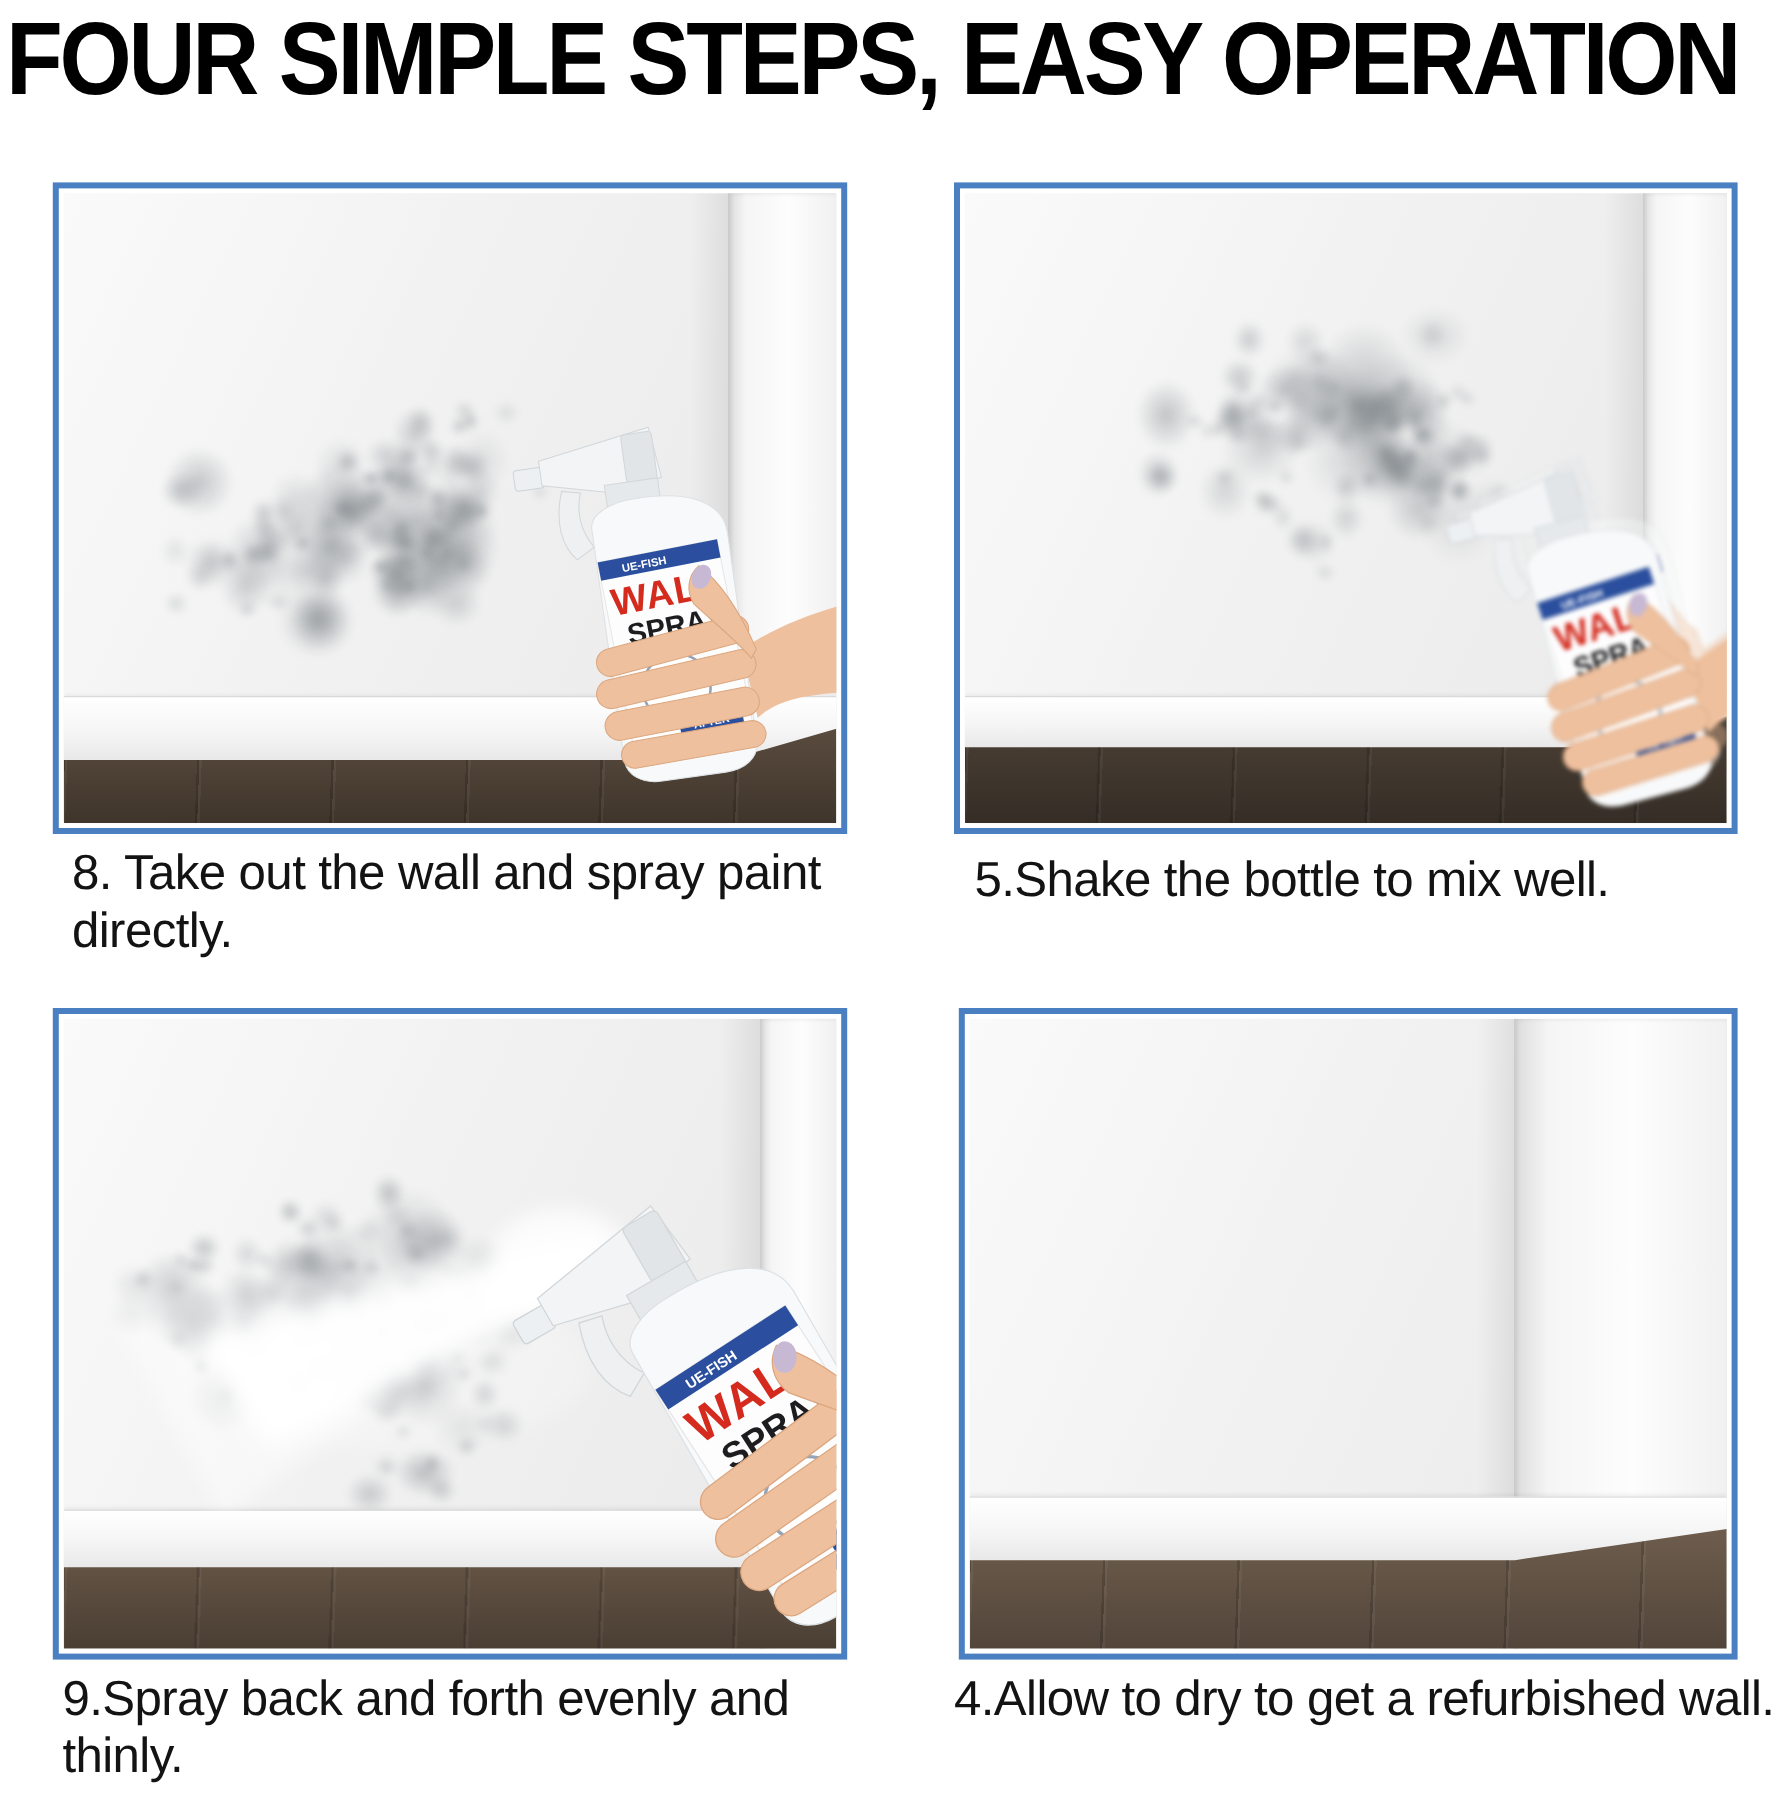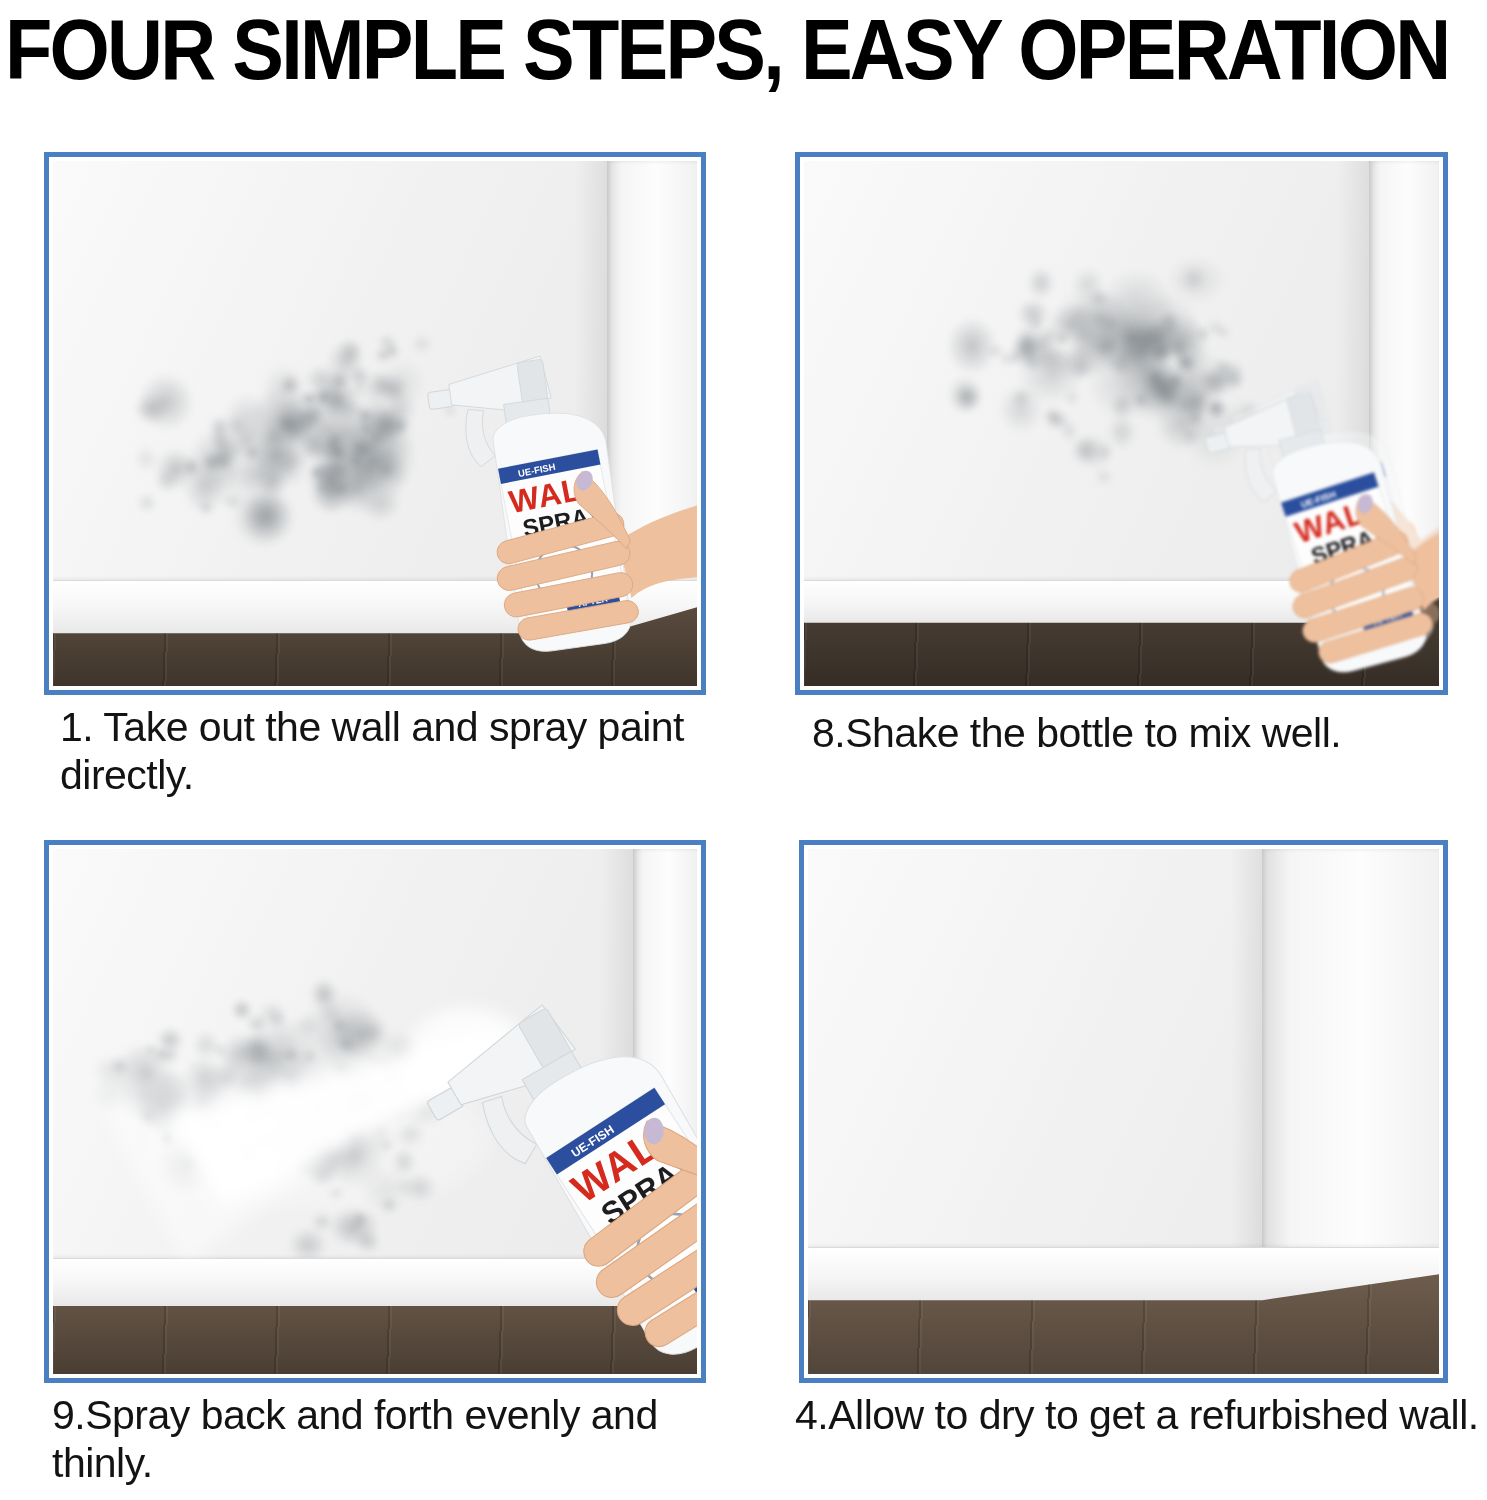--- a/index.html
+++ b/index.html
@@ -598,16 +598,16 @@
 </figure>
 <figure class="panel" id="p4">
   <div class="scene" id="s4">
       <div class="side-wall" style="width:28.0%"></div>
       <div class="corner-shade" style="right:28.0%"></div>
       <div class="baseboard" style="bottom:14.0%;height:10.0%"></div>
       <div class="floor" style="height:19.0%;--f1:#6e5d4d;--f2:#52453a;clip-path:polygon(0 26%, 72% 26%, 100% 0, 100% 100%, 0 100%)"></div>
     </div>
 </figure>
 
-<p class="caption" id="c1">1. Take out the wall and spray paint directly.</p>
-<p class="caption" id="c2">8.Shake the bottle to mix well.</p>
+<p class="caption" id="c1">8. Take out the wall and spray paint directly.</p>
+<p class="caption" id="c2">5.Shake the bottle to mix well.</p>
 <p class="caption" id="c3">9.Spray back and forth evenly and thinly.</p>
 <p class="caption" id="c4">4.Allow to dry to get a refurbished wall.</p>
 
 </body></html>

